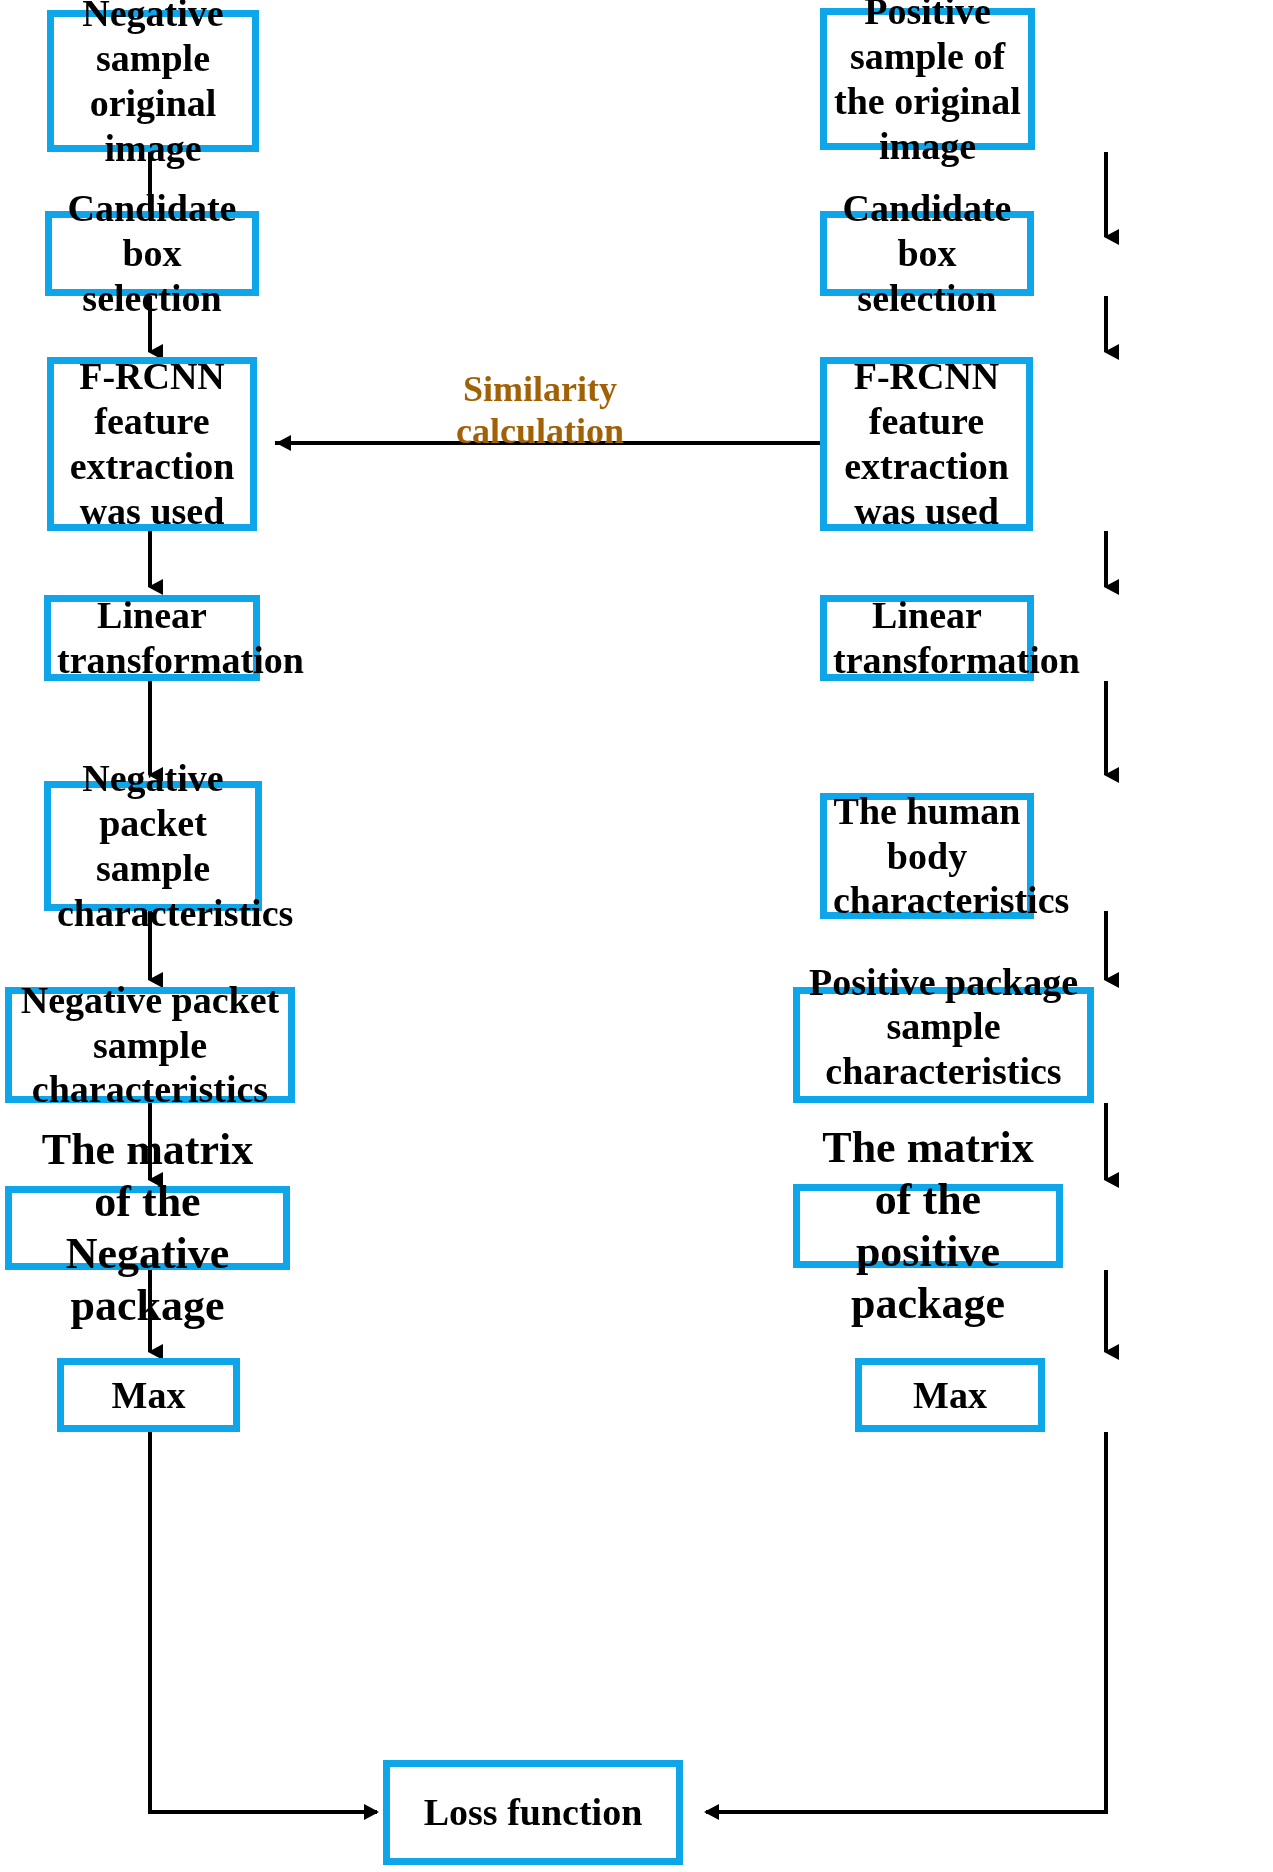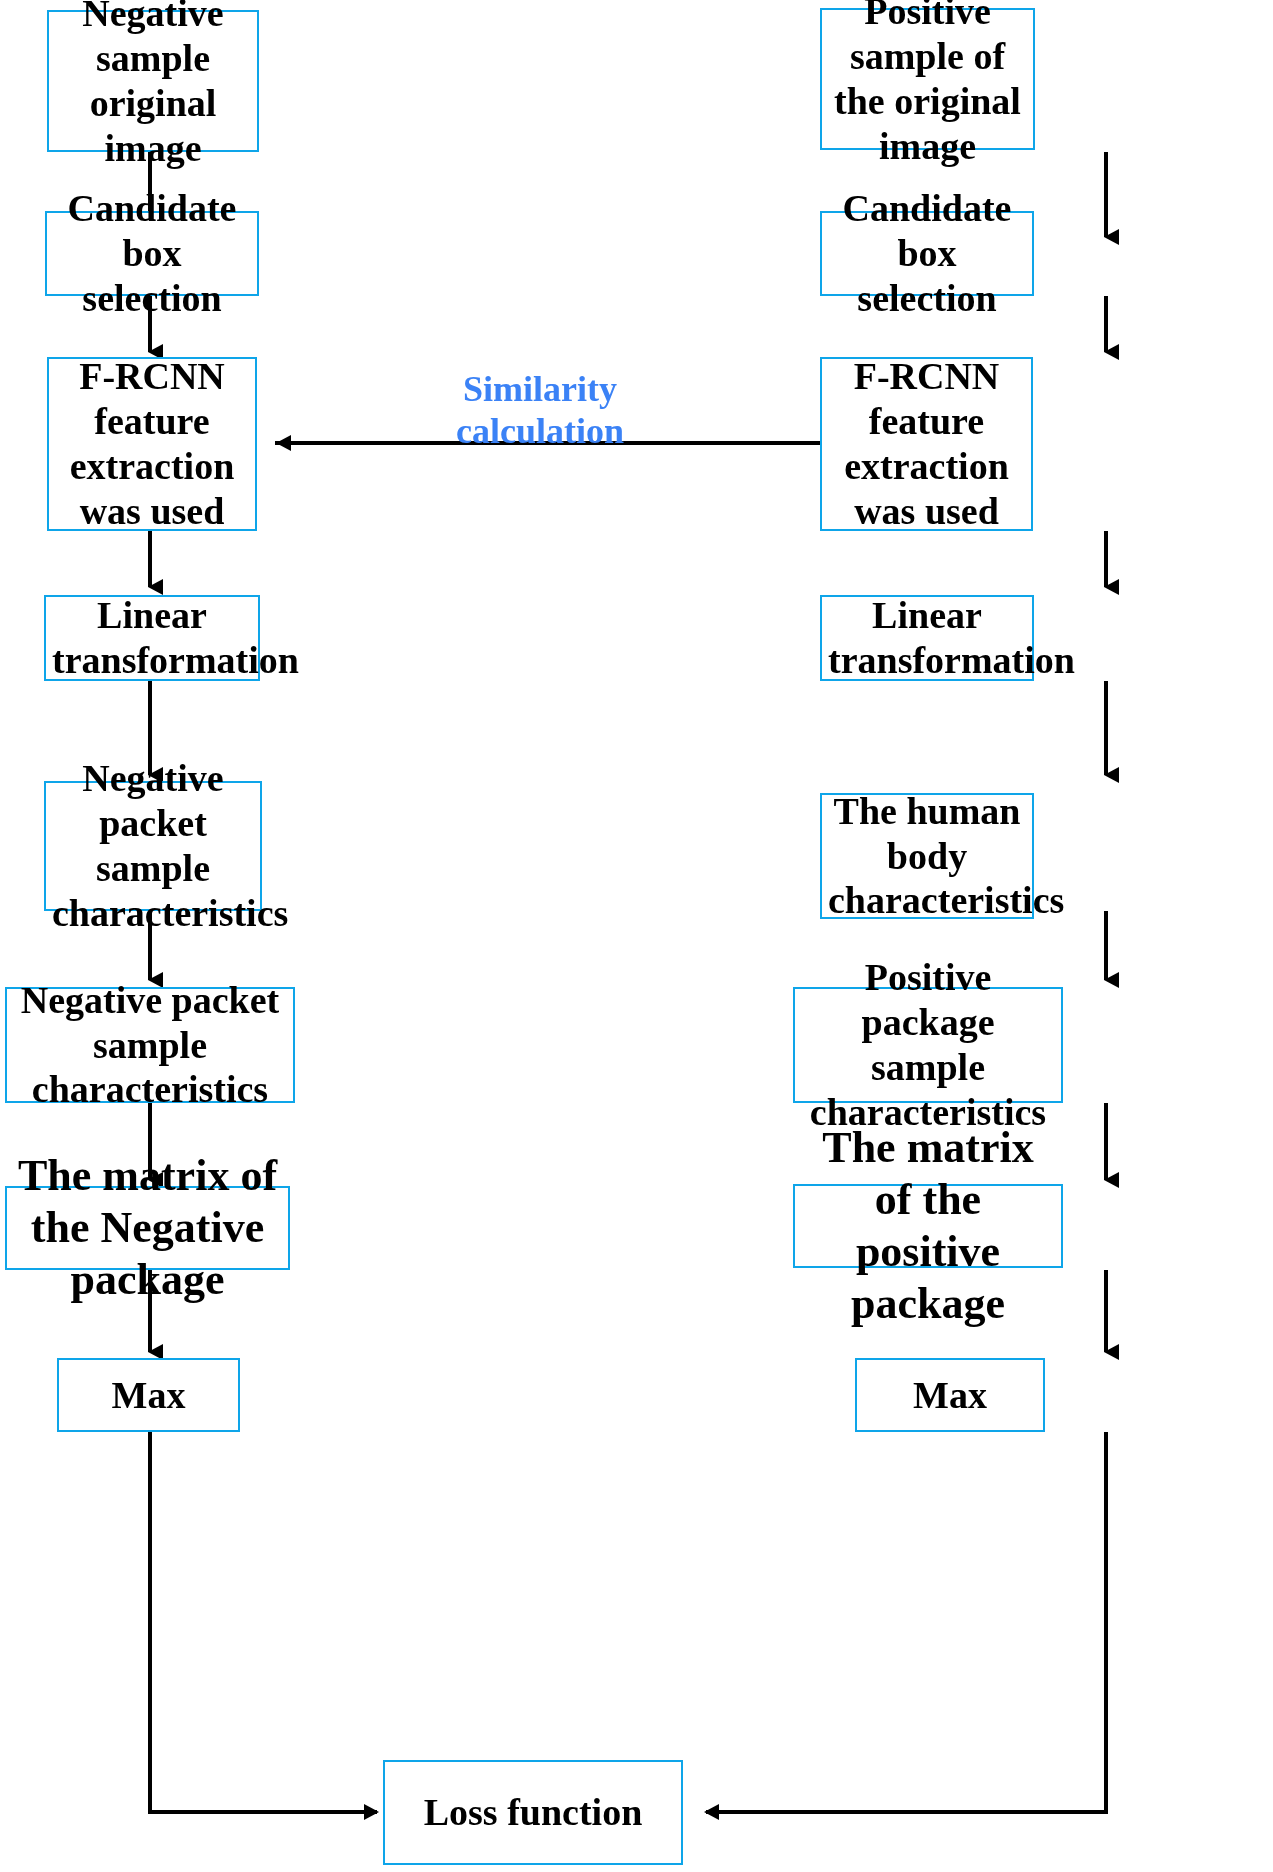--- a/index.html
+++ b/index.html
@@ -11,21 +11,21 @@
     position: relative;
     width: 1273px;
     height: 1872px;
     background: #ffffff;
     overflow: hidden;
     font-family: "Liberation Serif", "DejaVu Serif", serif;
   }
   .node {
     position: absolute;
     box-sizing: border-box;
-    border: 2px solid #0ea5e9;
+    border: 7px solid #0ea5e9;
     background: #ffffff;
     display: flex;
     align-items: center;
     justify-content: center;
     text-align: center;
     font-weight: bold;
     color: #000000;
     line-height: 1.18;
     padding: 2px 6px;
   }
@@ -33,21 +33,21 @@
     display: block;
     width: 100%;
   }
   .fs-38 { font-size: 38px; }
   .fs-36 { font-size: 44px; }
 
   .edge-label {
     position: absolute;
     text-align: center;
     font-weight: bold;
-    color: #3b82f6;
+    color: #a16207;
     line-height: 1.18;
     font-size: 36px;
   }
   svg.wires {
     position: absolute;
     left: 0;
     top: 0;
     width: 1273px;
     height: 1872px;
     pointer-events: none;
@@ -151,21 +151,21 @@
   </div>
 
   <div class="node fs-38" style="left:820px; top:595px; width:214px; height:86px;">
     <span>Linear transformation</span>
   </div>
 
   <div class="node fs-38" style="left:820px; top:793px; width:214px; height:126px;">
     <span>The human body characteristics</span>
   </div>
 
-  <div class="node fs-38" style="left:793px; top:987px; width:270px; height:116px;">
+  <div class="node fs-38" style="left:793px; top:987px; width:301px; height:116px;align-items:flex-end;">
     <span>Positive package sample characteristics</span>
   </div>
 
   <div class="node fs-36" style="left:793px; top:1184px; width:270px; height:84px;">
     <span>The matrix of the positive package</span>
   </div>
 
   <div class="node fs-38" style="left:855px; top:1358px; width:190px; height:74px;">
     <span>Max</span>
   </div>

